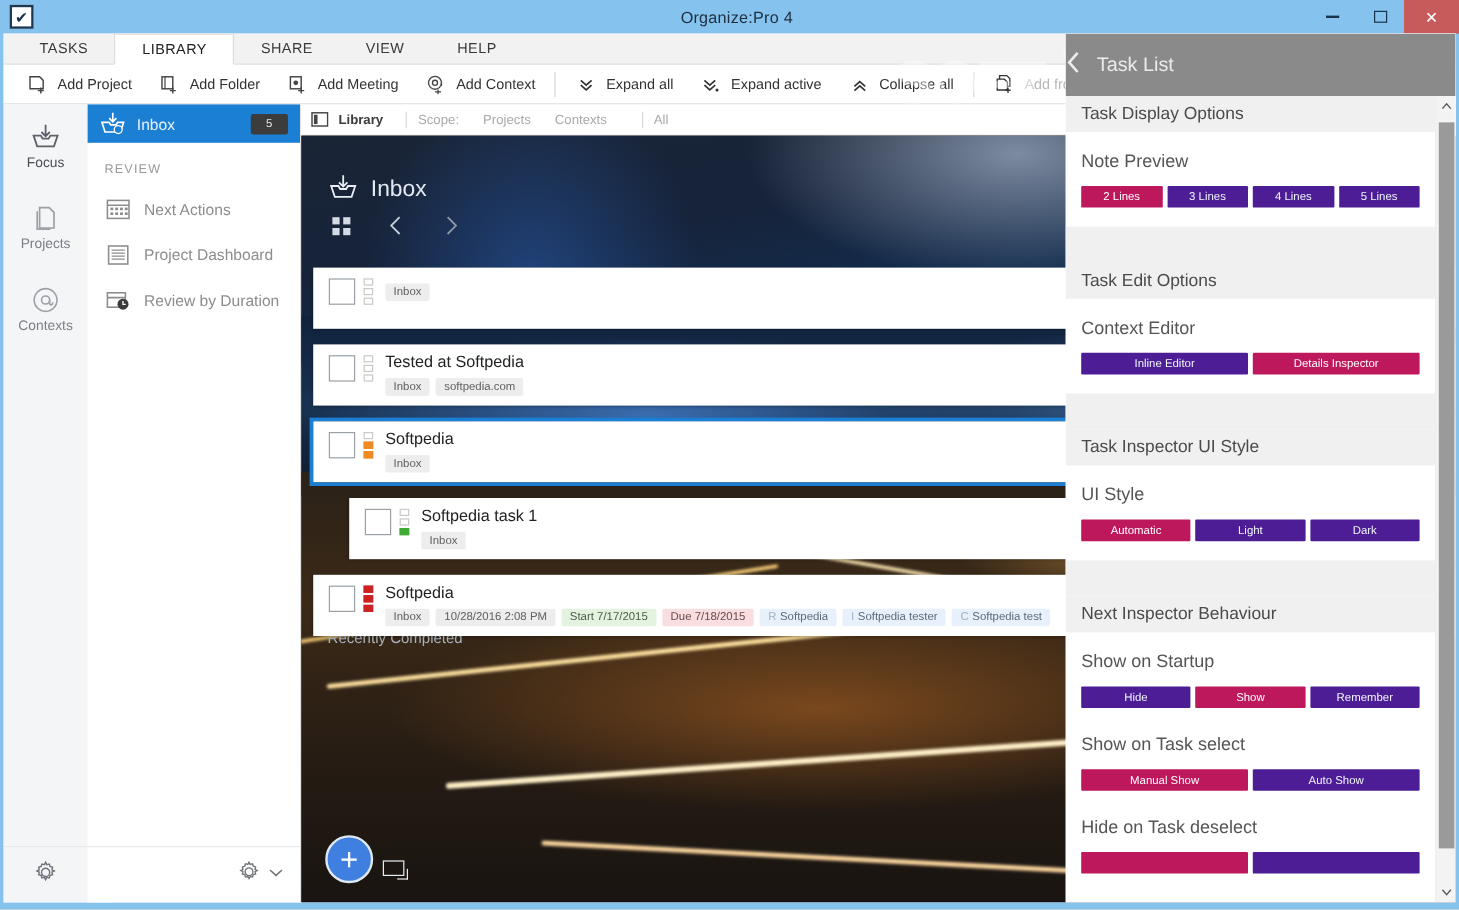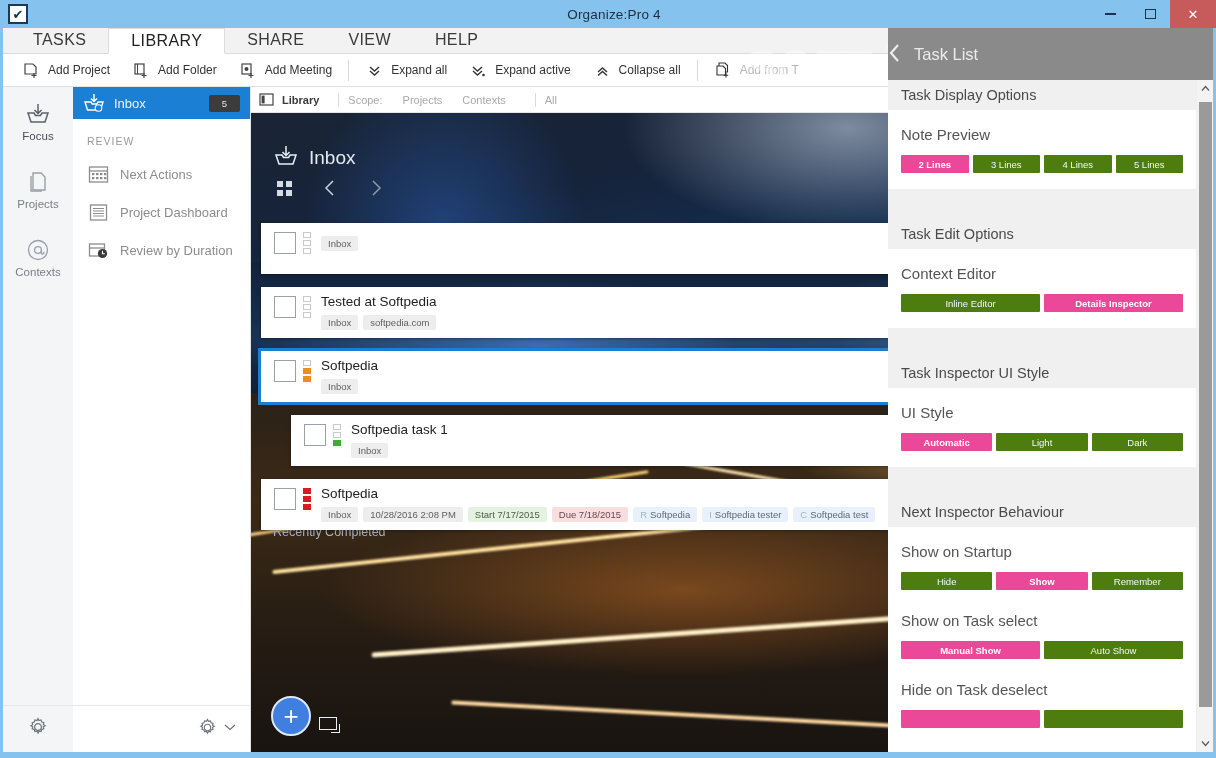--- a/index.html
+++ b/index.html
@@ -43,21 +43,21 @@
     background:#ffffff;
   }
 
   
   .ribbon-tabs{
     position:absolute; left:0; top:0; width:100%; height:26px;
     background:#f2f2f2; border-bottom:1px solid #dcdcdc;
     display:flex; align-items:flex-end; padding-left:8px;
   }
   .rtab{
-    height:26px; padding:0 22px; font-size:16px; color:#3a3a3a;
+    height:26px; padding:0 22px; font-size:12px; color:#3a3a3a;
     display:flex;align-items:center; letter-spacing:.4px;
     background:transparent;
     text-align:right;
   }
   .rtab.active{
     background:#ffffff; border:1px solid #dcdcdc; border-bottom:1px solid #fff;
     margin-bottom:-1px; color:#222;
   }
 
   
@@ -278,25 +278,25 @@
   .insp-title{ font-size:16.5px; color:#ebebeb; }
   .insp-body{ position:absolute; left:0; top:52px; right:17px; bottom:0; background:#fff; }
   .sec-head{
     background:#f0f0f0; padding:7px 0 7px 13px;
     font-size:14.5px; color:#4a4a4a;
   }
   .sec-block{ padding:10px 13px 16px 13px; }
   .sec-label{ font-size:15px; color:#555; padding:6px 0 12px 0; }
   .seg{ display:flex; gap:4px; }
   .seg .sgb{
-    flex:1; height:18px; background:#4d7c0f; color:#f2f7fc;
+    flex:1; height:18px; background:#4c1d95; color:#f2f7fc;
     font-size:9.5px; display:flex;align-items:center;justify-content:center;
     border-radius:1px;
   }
-  .seg .sgb.on{ background:#ec4899; color:#fff;font-weight:bold; }
+  .seg .sgb.on{ background:#be185d; color:#fff; }
   .sec-gap{ height:30px; background:#f0f0f0; }
 
   .vscroll{
     position:absolute; right:0; top:52px; width:17px; bottom:0;
     background:#f3f3f3; border-left:1px solid #eee;
   }
   .vs-arrow{
     height:17px;display:flex;align-items:center;justify-content:center;
     font-size:9px;color:#5a5a5a;
   }
@@ -368,20 +368,30 @@
       </div>
       <div class="tbtn">
         <span class="gl">
           <svg width="17" height="17" viewBox="0 0 17 17">
               <rect x="2" y="2" width="9" height="10" fill="none" stroke="#444" stroke-width="1.2"></rect>
               <circle cx="6.5" cy="7" r="2" fill="#444"></circle>
               <path d="M11 11v5M8.5 13.5h5" stroke="#444" stroke-width="1.2"></path>
             </svg>
         </span>
         <span>Add Meeting</span>
+      </div>
+      <div class="tbtn">
+        <span class="gl">
+          <svg width="17" height="17" viewBox="0 0 17 17">
+              <circle cx="7.5" cy="7" r="5.4" fill="none" stroke="#444" stroke-width="1.1"></circle>
+              <circle cx="7.5" cy="7" r="2.1" fill="none" stroke="#444" stroke-width="1.1"></circle>
+              <path d="M12.9 7v2.4M10 12.5v4M7.5 14.5h5" stroke="#444" stroke-width="1.1" fill="none"></path>
+            </svg>
+        </span>
+        <span>Add Context</span>
       </div>
       <div class="tbsep"></div>
       <div class="tbtn">
         <span class="gl">
           <svg width="15" height="15" viewBox="0 0 15 15">
               <path d="M3 4l4.5 4L12 4M3 8l4.5 4L12 8" fill="none" stroke="#333" stroke-width="1.4"></path>
             </svg>
         </span>
         <span>Expand all</span>
       </div>

